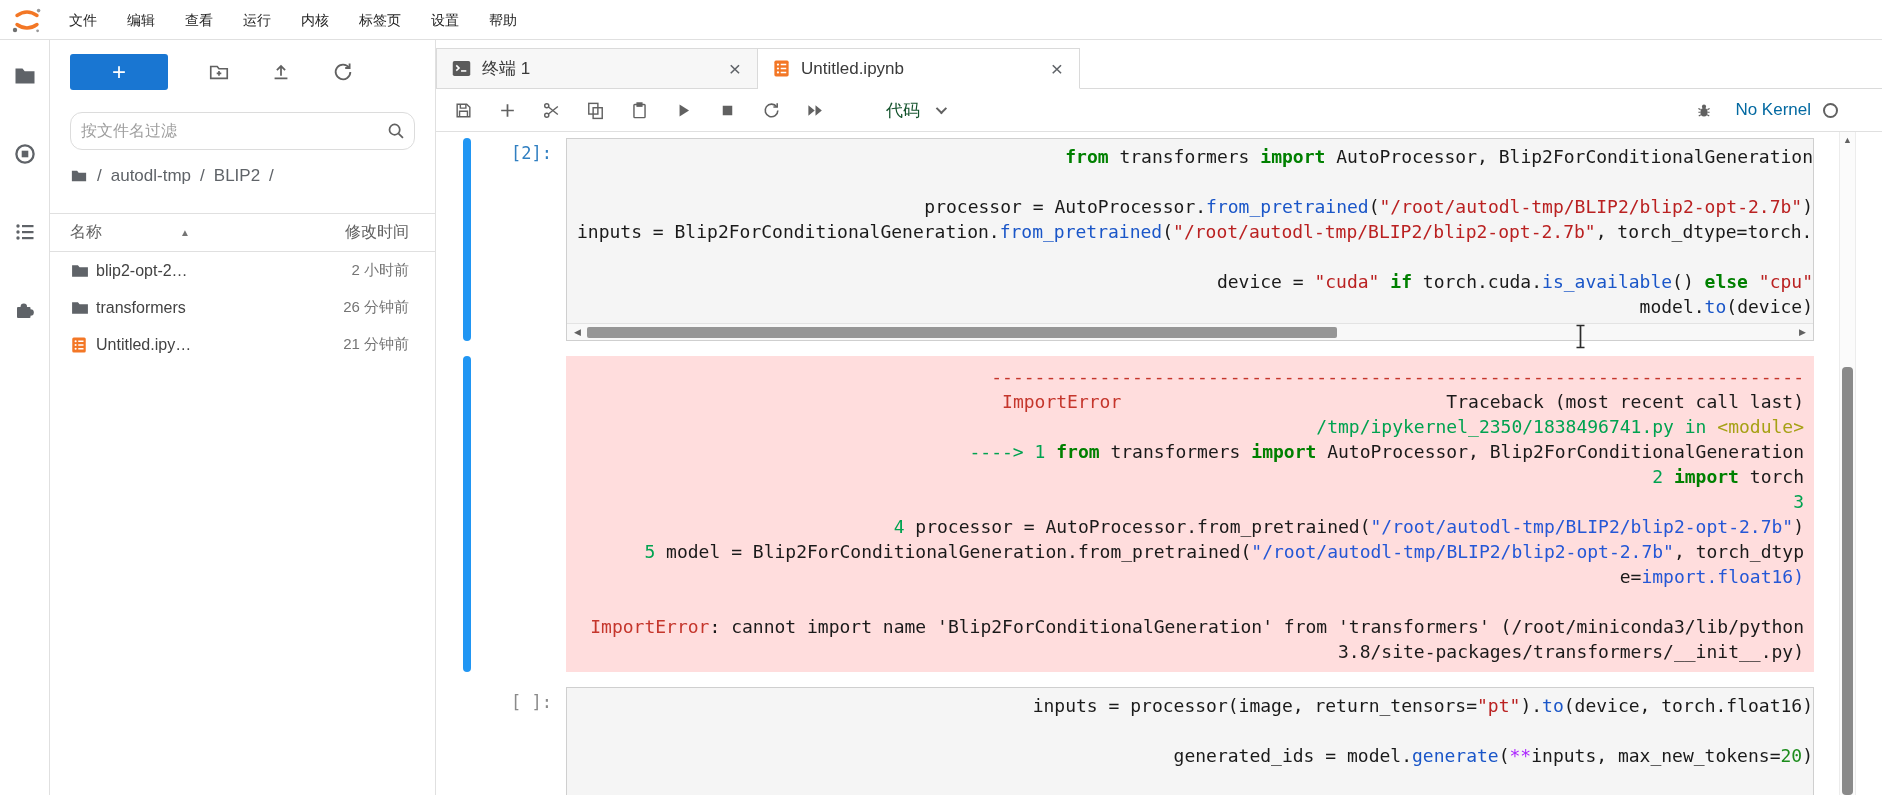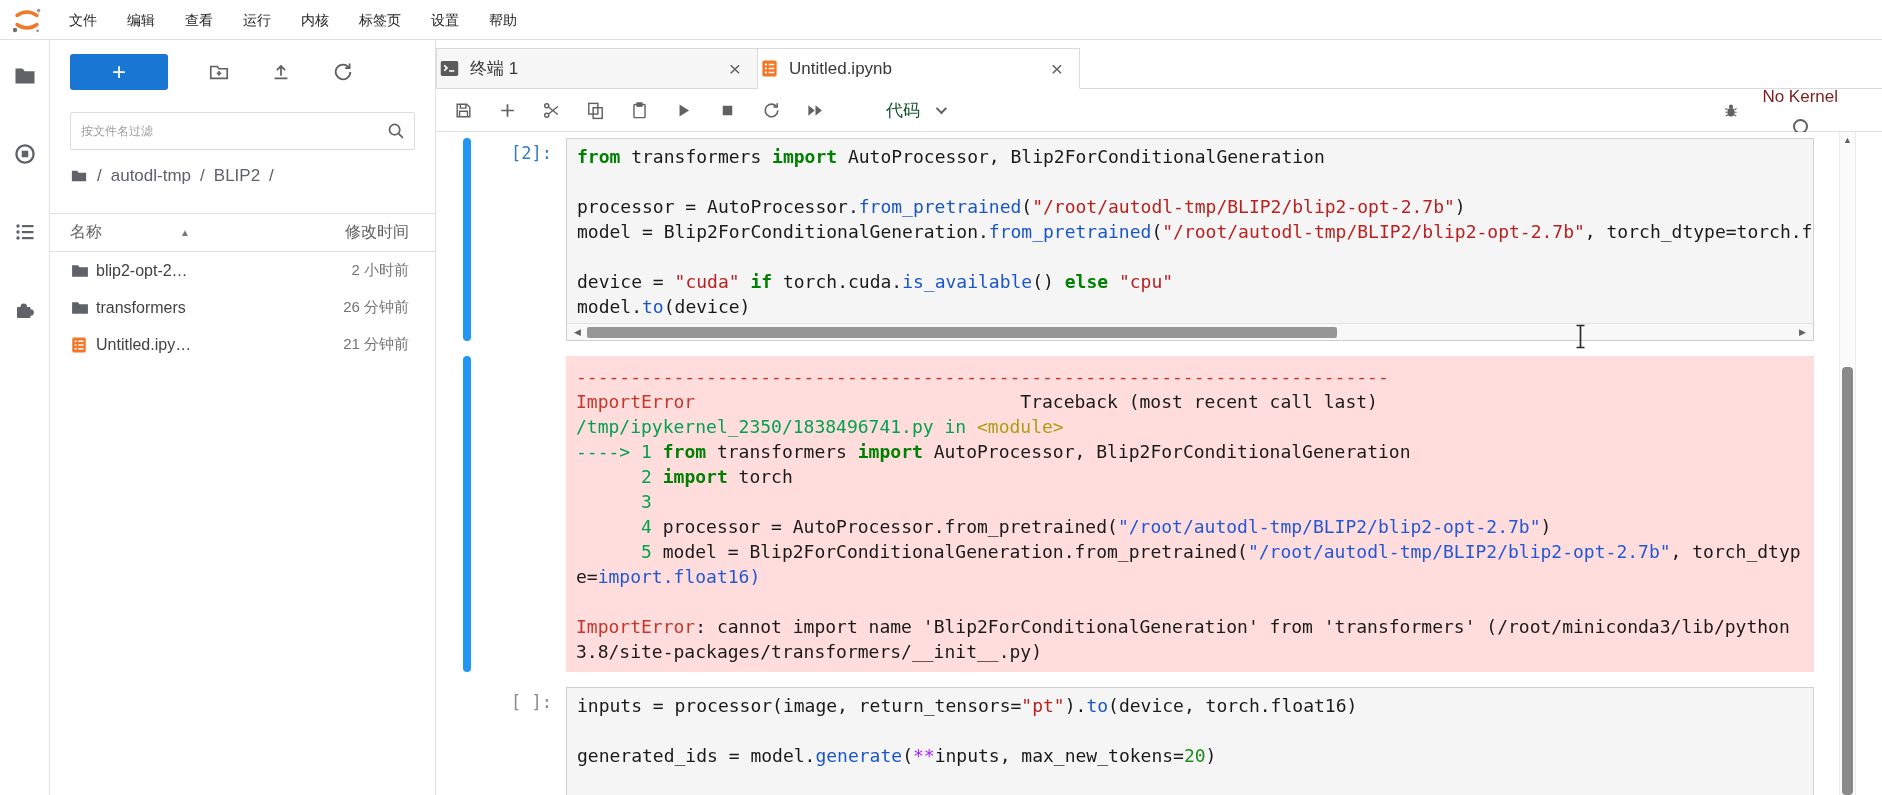--- a/index.html
+++ b/index.html
@@ -20,22 +20,22 @@
   .act-icon svg { display:block; }
 
   
   .filepanel { width:386px; flex-shrink:0; border-right:1px solid #e0e0e0; background:#fff;
                display:flex; flex-direction:column; padding-top:14px; font-size:16px; }
   .fp-toolbar { display:flex; align-items:center; padding:0 20px; gap:40px; height:36px; }
   .new-btn { width:98px; height:36px; background:#1976d2; border:none; border-radius:3px;
              color:#fff; font-size:24px; line-height:34px; cursor:pointer; flex-shrink:0; }
   .fp-icon { color:#616161; display:flex; }
   .fp-search { margin:22px 20px 0; position:relative; }
-  .fp-search input { width:100%; height:38px; border:1px solid #dcdcdc; border-radius:2px;
-                     padding:0 38px 0 10px; font-size:12px; color:#333; outline:none;
+  .fp-search input { width:100%; height:38px; border:1px solid #dcdcdc; border-radius:12px;
+                     padding:0 38px 0 10px; font-size:16px; color:#333; outline:none;
                      font-family:inherit; }
   .fp-search input::placeholder { color:#9e9e9e; }
   .search-ic { position:absolute; right:8px; top:8px; }
   .breadcrumb { margin:16px 20px 0; display:flex; align-items:center; gap:9px;
                 color:#5f6368; font-size:17px; }
   .crumb { cursor:pointer; }
   .fp-header { margin-top:27px; display:flex; align-items:center; padding:8px 26px 8px 20px;
                border-top:1px solid #e0e0e0; border-bottom:1px solid #e0e0e0;
                color:#616161; font-size:16px; }
   .fp-header .sort { font-size:10px; margin-left:78px; color:#757575; }
@@ -43,53 +43,53 @@
   .fp-row { display:flex; align-items:center; height:37px; padding:0 26px 0 20px; cursor:pointer; }
   .row-icon { width:26px; display:flex; flex-shrink:0; }
   .row-name { color:#424242; }
   .row-time { margin-left:auto; color:#757575; font-size:15px; }
 
   
   .main { flex:1; display:flex; flex-direction:column; position:relative; background:#fff; min-width:0; }
   .tabbar { height:49px; display:flex; align-items:flex-end; background:#fff;
             border-bottom:1px solid #dadada; }
   .tab { width:322px; height:41px; margin-bottom:-1px; display:flex; align-items:center; gap:10px;
-         padding:0 10px 0 2px; border:1px solid #dadada; border-left:none;
+         padding:0 10px 0 14px; border:1px solid #dadada; border-left:none;
          background:#f7f7f7; font-size:17px; color:#3a3a3a; cursor:pointer; }
   .tab:first-child { border-left:1px solid #dadada; }
   .tab.active { background:#fff; border-bottom:1px solid #fff; }
   .tab-ic { display:flex; flex-shrink:0; }
   .tab-close { margin-left:auto; font-size:21px; color:#5f6368; padding:0 6px; cursor:pointer; }
 
   .nbtoolbar { height:43px; display:flex; align-items:center; padding:0 14px;
                border-bottom:1px solid #e0e0e0; gap:18px; background:#fff; }
   .tbtn { width:26px; height:28px; display:flex; align-items:center; justify-content:center;
           color:#616161; cursor:pointer; background:none; border:none; }
   .celltype { margin-left:40px; display:flex; align-items:center; gap:16px; font-size:17px;
               color:#14532d; cursor:pointer; }
   .chev { width:8px; height:8px; border-right:2px solid #616161; border-bottom:2px solid #616161;
           transform:rotate(45deg) translateY(-2px); }
   .tb-right { margin-left:auto; display:flex; align-items:center; gap:22px; padding-right:30px; }
-  .kernel { display:flex; align-items:center; gap:12px; font-size:17px; color:#7f1d1d; cursor:pointer;flex-direction:column; }
+  .kernel { display:flex; align-items:center; gap:12px; font-size:17px; color:#0369a1; cursor:pointer; }
   .kcircle { width:15px; height:15px; border:2px solid #616161; border-radius:50%; }
 
   
   .notebook { flex:1; overflow:hidden; padding:6px 0 0 27px; background:#fff; }
   .area { display:flex; margin-bottom:15px; }
   .collapser { width:8px; border-radius:4px; background:#2196f3; flex-shrink:0; cursor:pointer; }
   .collapser.ghost { background:transparent; }
   .prompt { width:95px; flex-shrink:0; text-align:right; padding:5px 14px 0 0;
             font-family:"DejaVu Sans Mono","Liberation Mono",monospace; font-size:17px;
             color:#307fc1; }
   .prompt.empty { color:#8a8a8a; }
   .editor { flex:1; margin-right:68px; border:1px solid #cfcfcf; background:#f5f5f5; min-width:0; }
   .code { padding:5px 0 4px 10px; overflow:hidden;
           font-family:"DejaVu Sans Mono","Liberation Mono",monospace;
           font-size:18px; line-height:25px; color:#1a1a1a; }
-  .code-line { white-space:pre; height:25px; }
+  .code-line { white-space:pre; height:25px;text-align:right; }
   .editor2 .code { min-height:120px; }
 
   .hscroll { height:17px; display:flex; align-items:center; background:#f8f8f8;
              border-top:1px solid #e3e3e3; padding:0 3px; }
   .harrow { width:15px; font-size:9px; color:#616161; text-align:center; cursor:pointer; }
   .htrack { flex:1; height:13px; position:relative; }
   .hthumb { position:absolute; left:2px; top:1px; height:11px; width:62%;
             background:#969696; border-radius:2px; cursor:pointer; }
 
   .outbox { flex:1; margin-right:68px; background:#ffdddd; padding:8px 10px; min-width:0;
@@ -364,21 +364,21 @@
       <div class="notebook">
 
         <div class="area">
           <div class="collapser"></div>
           <div class="prompt">[2]:</div>
           <div class="editor">
             <div class="code">
                 <div class="code-line"><span class="tok-kw">from</span><span class="tok-pl"> transformers </span><span class="tok-kw">import</span><span class="tok-pl"> AutoProcessor, Blip2ForConditionalGeneration</span></div>
                 <div class="code-line">&nbsp;</div>
                 <div class="code-line"><span class="tok-pl">processor = AutoProcessor.</span><span class="tok-fn">from_pretrained</span><span class="tok-pl">(</span><span class="tok-str">"/root/autodl-tmp/BLIP2/blip2-opt-2.7b"</span><span class="tok-pl">)</span></div>
-                <div class="code-line"><span class="tok-pl">model = Blip2ForConditionalGeneration.</span><span class="tok-fn">from_pretrained</span><span class="tok-pl">(</span><span class="tok-str">"/root/autodl-tmp/BLIP2/blip2-opt-2.7b"</span><span class="tok-pl">, torch_dtype=torch.flo</span></div>
+                <div class="code-line"><span class="tok-pl">inputs = Blip2ForConditionalGeneration.</span><span class="tok-fn">from_pretrained</span><span class="tok-pl">(</span><span class="tok-str">"/root/autodl-tmp/BLIP2/blip2-opt-2.7b"</span><span class="tok-pl">, torch_dtype=torch.flo</span></div>
                 <div class="code-line">&nbsp;</div>
                 <div class="code-line"><span class="tok-pl">device = </span><span class="tok-str">"cuda"</span><span class="tok-pl"> </span><span class="tok-kw">if</span><span class="tok-pl"> torch.cuda.</span><span class="tok-fn">is_available</span><span class="tok-pl">() </span><span class="tok-kw">else</span><span class="tok-pl"> </span><span class="tok-str">"cpu"</span></div>
                 <div class="code-line"><span class="tok-pl">model.</span><span class="tok-fn">to</span><span class="tok-pl">(device)</span></div>
               </div>
             <div class="hscroll">
               <span class="harrow">◀</span>
               <div class="htrack">
                 <div class="hthumb"></div>
               </div>
               <span class="harrow">▶</span>

